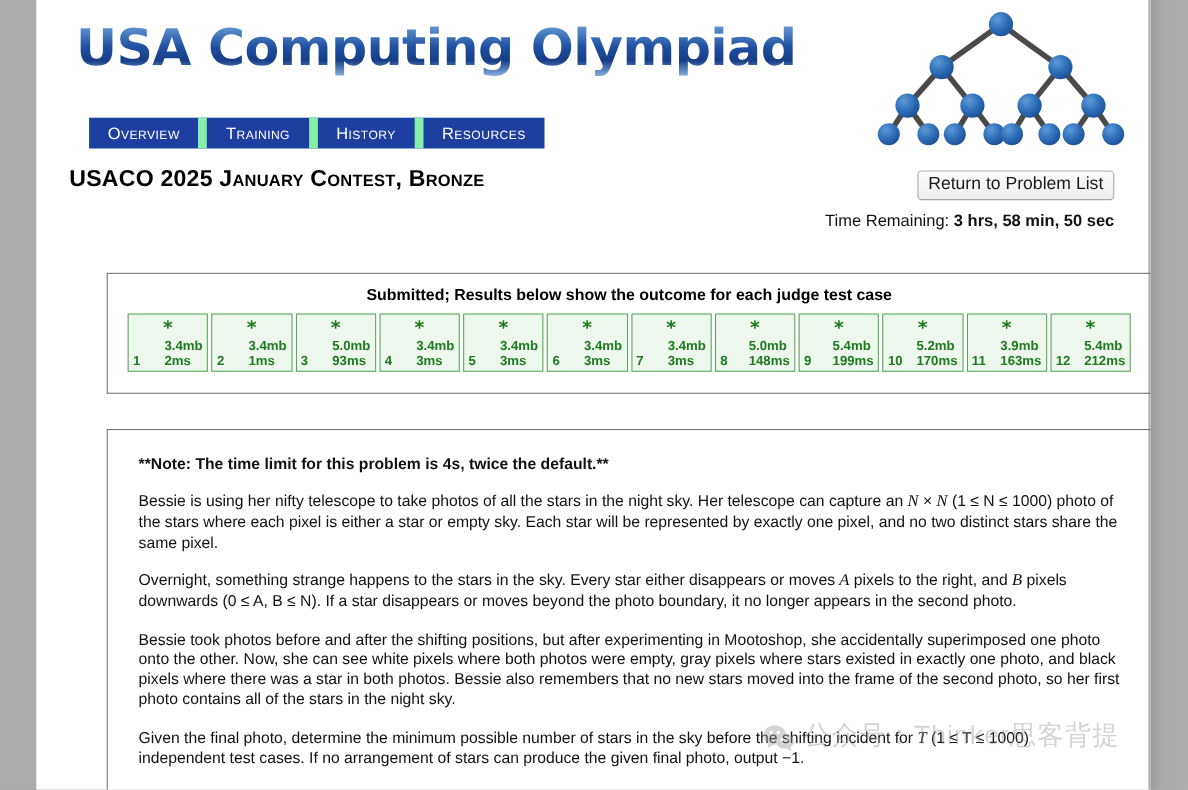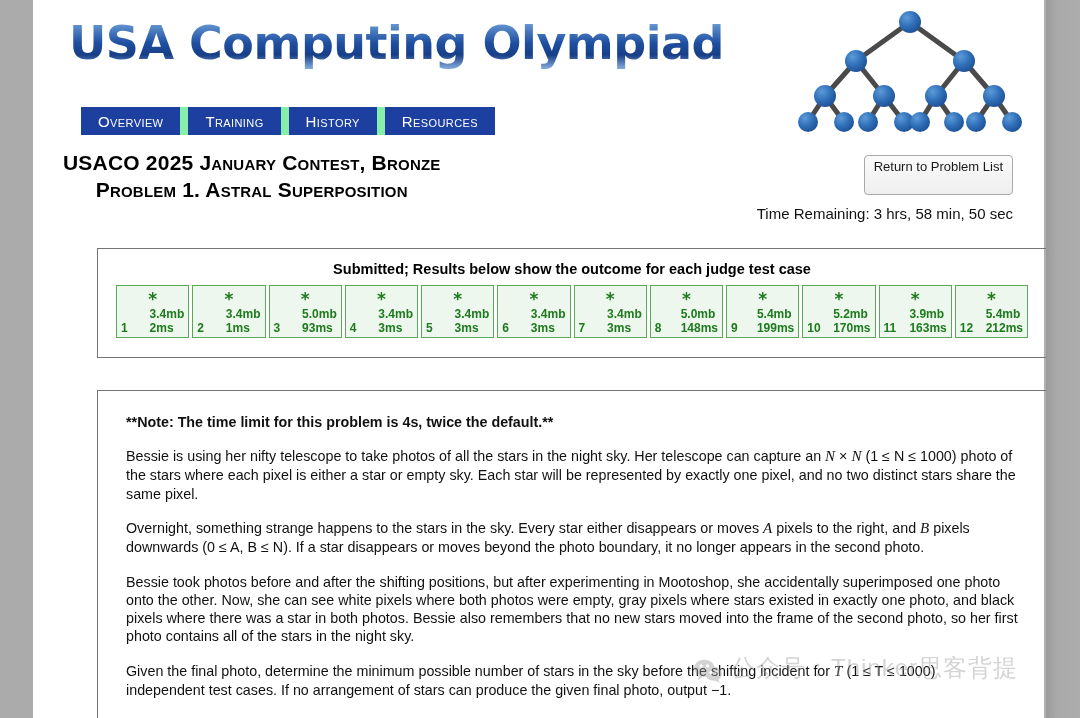--- a/index.html
+++ b/index.html
@@ -127,43 +127,42 @@
     align-items: flex-start;
   }
   #title-left {
     font-family: "Liberation Sans", sans-serif;
     font-size: 21px;
     font-weight: bold;
     font-variant: small-caps;
     color: #000000;
     line-height: 1.28;
     letter-spacing: .2px;
-    text-align: center;
   }
   #title-right {
     text-align: right;
     padding-top: 5px;
   }
   #return-btn {
     font-family: "Liberation Sans", sans-serif;
-    font-size: 13px;
+    font-size: 16px;
     color: #1a1a1a;
     background: linear-gradient(to bottom, #fbfbfb, #eeeeee);
     border: 1px solid #a9a9a9;
     border-radius: 4px;
-    padding: 3px 9px 20px;
+    padding: 3px 9px 4px;
     cursor: pointer;
   }
   #timeline {
     margin-top: 10px;
     font-family: "Liberation Sans", sans-serif;
     font-size: 15px;
     color: #111111;
   }
-  #timeline b { font-weight: normal; margin-top: 22px; }
+  #timeline b { font-weight: bold; margin-top: 22px; }
 
   
   #results-panel {
     position: absolute;
     left: 64px;
     top: 248px;
     width: 950px;
     height: 110px;
     border: 1px solid #757575;
     background: #ffffff;
@@ -360,21 +359,20 @@
     <div id="nav">
       <div class="nav-item">Overview</div>
       <div class="nav-item">Training</div>
       <div class="nav-item">History</div>
       <div class="nav-item">Resources</div>
     </div>
 
     <div id="titlewrap">
       <div id="title-left">
         <div>USACO 2025 January Contest, Bronze</div>
-        <div>Problem 1. Astral Superposition</div>
       </div>
       <div id="title-right">
         <button id="return-btn">Return to Problem List</button>
         <div id="timeline">
           <span>Time Remaining:</span>
           <b>3 hrs, 58 min, 50 sec</b>
         </div>
       </div>
     </div>
 

